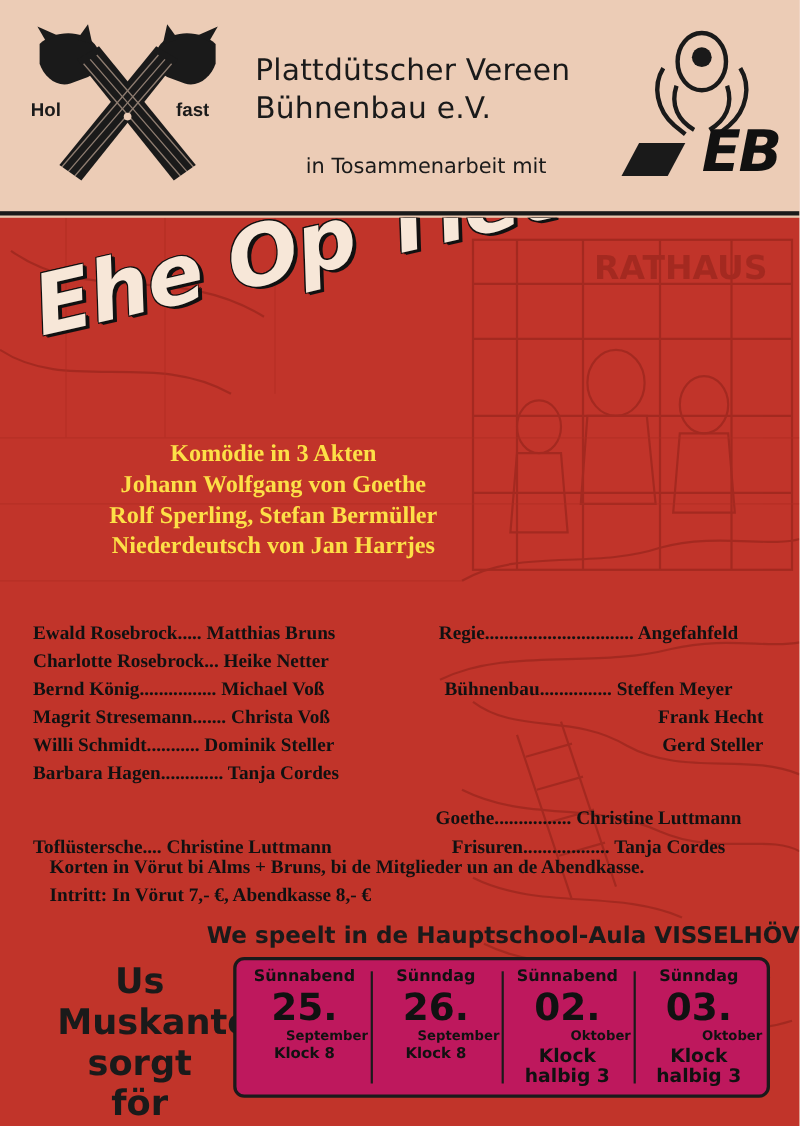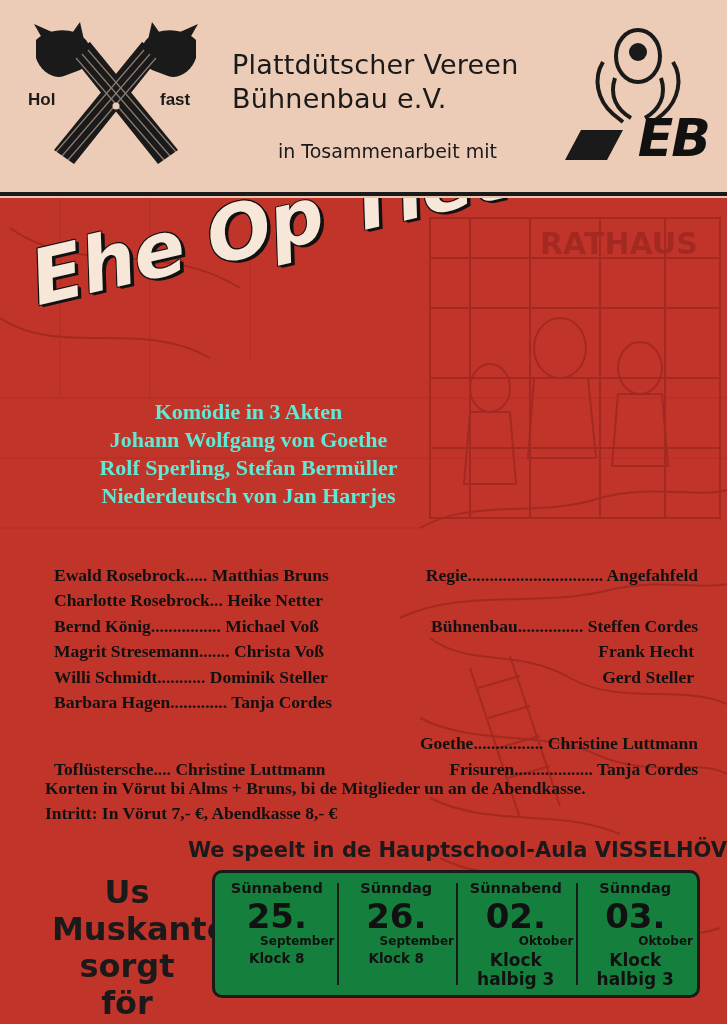--- a/index.html
+++ b/index.html
@@ -136,42 +136,42 @@
 
   .credits {
     position: absolute;
     left: 0; right: 0;
     top: 200px;
     text-align: center;
     padding-right: 230px;
     font-family: "Liberation Serif", serif;
     font-weight: bold;
     font-size: 22px;
-    color: #5eead4;
+    color: #fde047;
     line-height: 1.28;
   }
 
   
   .cast {
     position: absolute;
     left: 30px;
     top: 365px;
     width: 668px;
     font-family: "Liberation Serif", serif;
     font-size: 17.5px;
     color: #111;
     font-weight: bold;
   }
   .cast-row {
     display: flex;
     width: 100%;
     line-height: 1.45;
   }
-  .col-left { width: 345px; white-space: nowrap; overflow: hidden; margin-left: 24px; }
-  .col-right { width: 320px; white-space: nowrap; overflow: hidden; text-align: right;}
+  .col-left { width: 345px; white-space: nowrap; overflow: hidden; }
+  .col-right { width: 320px; white-space: nowrap; overflow: hidden; text-align: center;}
   .col-right.ralign { text-align: right; padding-right: 4px;}
   .spacer-row { height: 16px; }
 
   .notes {
     position: absolute;
     left: 45px;
     top: 578px;
     font-family: "Liberation Serif", serif;
     font-weight: bold;
     font-size: 17.5px;
@@ -203,21 +203,21 @@
     line-height: 1.16;
   }
 
   
   .dates {
     position: absolute;
     left: 212px;
     top: 672px;
     width: 488px;
     height: 128px;
-    background: #15803d;
+    background: #be185d;
     border: 3px solid #1a1a1a;
     border-radius: 10px;
     display: flex;
     box-sizing: border-box;
     padding: 4px 2px;
   }
   .date-cell {
     flex: 1 1 0;
     text-align: center;
     color: #111;
@@ -372,21 +372,21 @@
         </div>
       </div>
 
       <div class="cast-row">
         <div class="col-left">
           <span>Bernd König................</span>
           <span>Michael Voß</span>
         </div>
         <div class="col-right">
           <span>Bühnenbau...............</span>
-          <span>Steffen Cordes</span>
+          <span>Steffen Meyer</span>
         </div>
       </div>
 
       <div class="cast-row">
         <div class="col-left">
           <span>Magrit Stresemann.......</span>
           <span>Christa Voß</span>
         </div>
         <div class="col-right ralign">
           <span></span>

